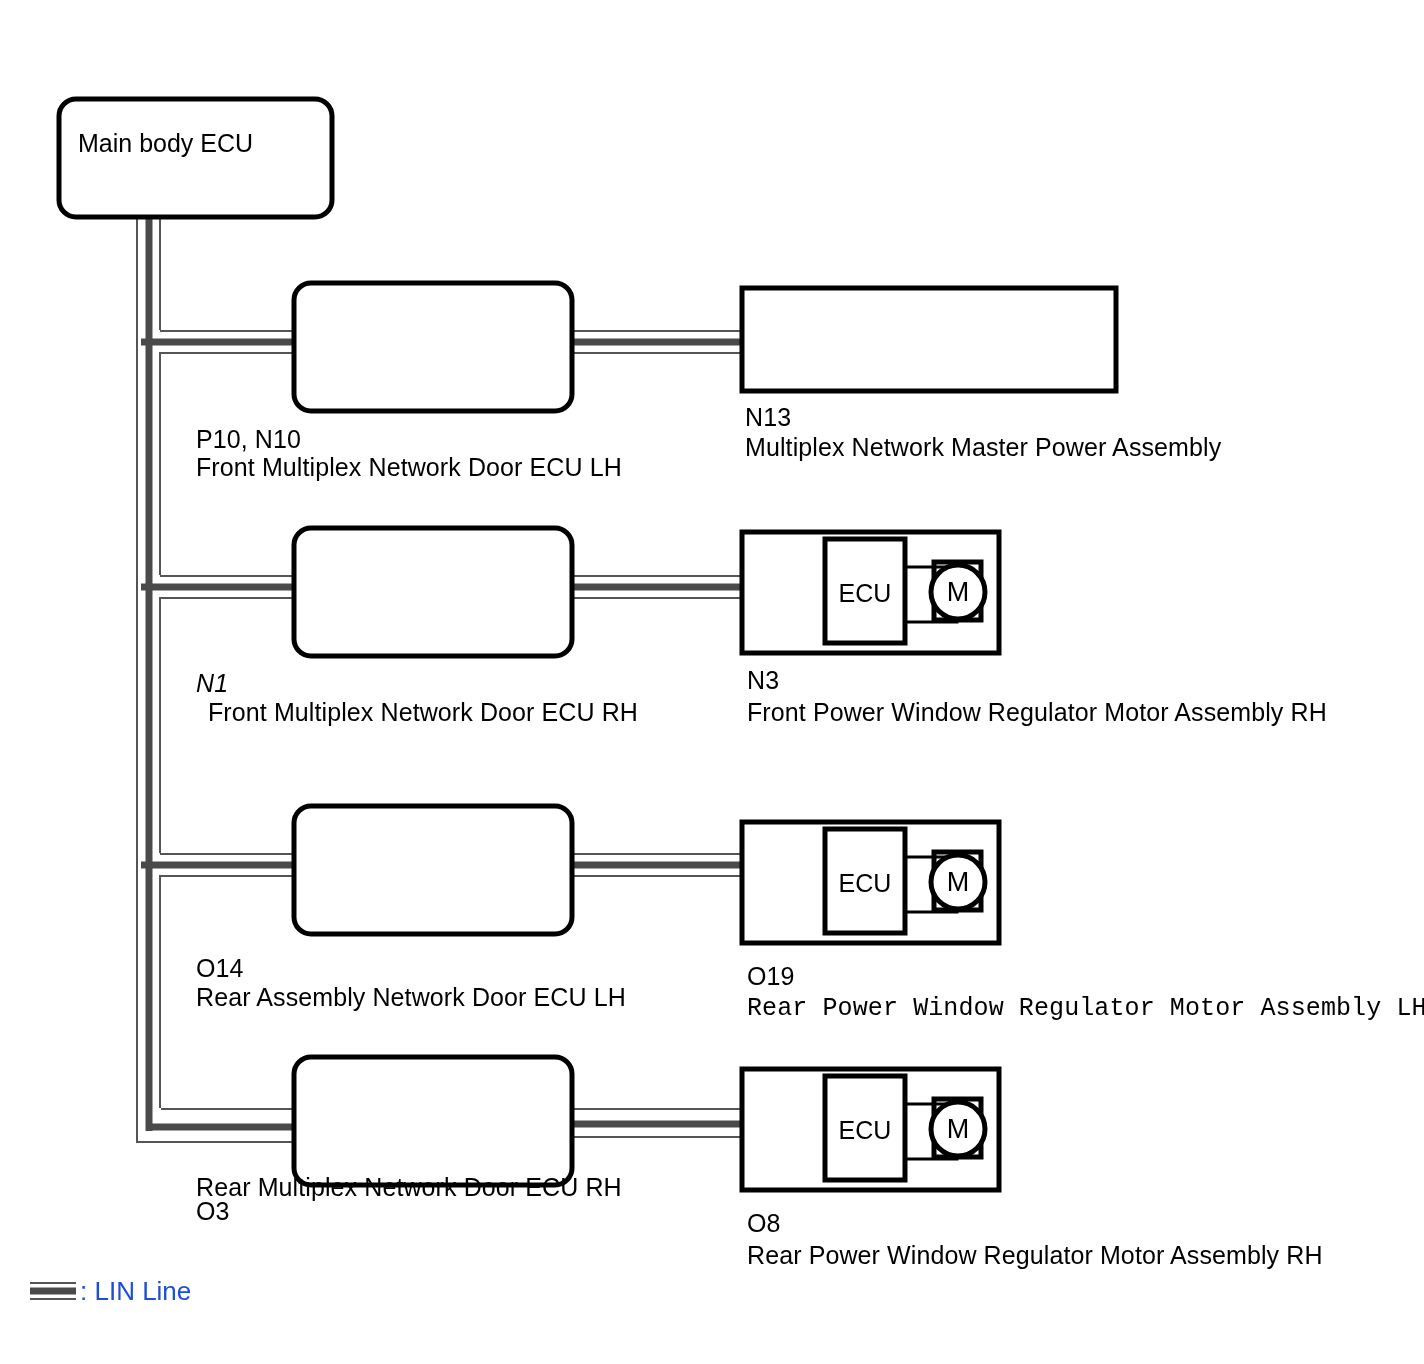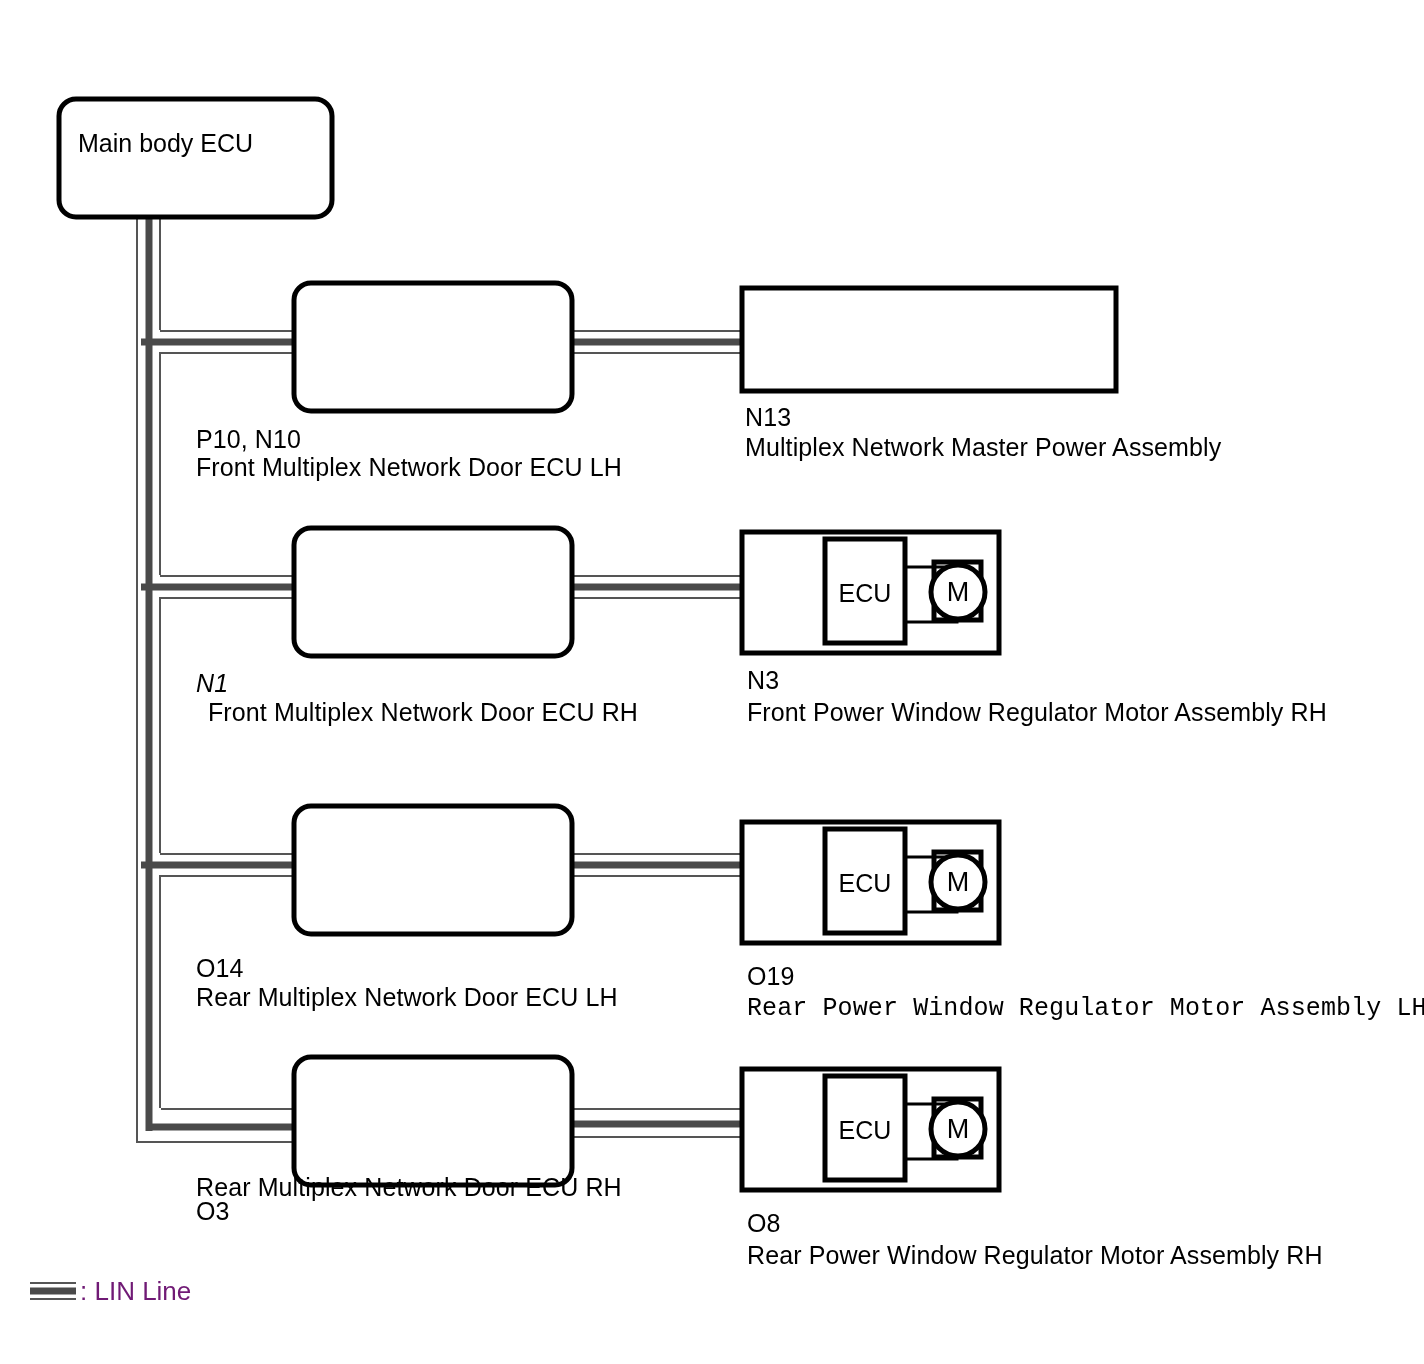--- a/index.html
+++ b/index.html
@@ -29,21 +29,21 @@
     color: #000;
     white-space: nowrap;
     letter-spacing: 0.1px;
   }
   .lbl-code { font-size: 25px; }
   .lbl-name { font-size: 25px; }
   .legend-text {
     position: absolute;
     font-size: 26px;
     white-space: nowrap;
-    color: #701a75;
+    color: #1d4ed8;
   }
   svg { display: block; }
   svg text {
     font-family: "Liberation Sans", sans-serif;
     fill: #000;
   }
 </style>
 </head>
 <body>
 
@@ -166,21 +166,21 @@
 <div class="lbl lbl-code" style="left:745px; top:402px;">N13</div>
 <div class="lbl lbl-name" style="left:745px; top:432px;">Multiplex Network Master Power Assembly</div>
 
 <div class="lbl lbl-code" style="left:196px; top:668px;font-style:italic;">N1</div>
 <div class="lbl lbl-name" style="left:208px; top:697px;">Front Multiplex Network Door ECU RH</div>
 
 <div class="lbl lbl-code" style="left:747px; top:665px;">N3</div>
 <div class="lbl lbl-name" style="left:747px; top:697px;">Front Power Window Regulator Motor Assembly RH</div>
 
 <div class="lbl lbl-code" style="left:196px; top:953px;">O14</div>
-<div class="lbl lbl-name" style="left:196px; top:982px;">Rear Multiplex Network Door ECU LH</div>
+<div class="lbl lbl-name" style="left:196px; top:982px;">Rear Assembly Network Door ECU LH</div>
 
 <div class="lbl lbl-code" style="left:747px; top:961px;">O19</div>
 <div class="lbl lbl-name" style="left:747px; top:993px;font-family:Liberation Mono, monospace;">Rear Power Window Regulator Motor Assembly LH</div>
 
 <div class="lbl lbl-code" style="left:196px; top:1196px;">O3</div>
 <div class="lbl lbl-name" style="left:196px; top:1172px;text-align:right;">Rear Multiplex Network Door ECU RH</div>
 
 <div class="lbl lbl-code" style="left:747px; top:1208px;">O8</div>
 <div class="lbl lbl-name" style="left:747px; top:1240px;">Rear Power Window Regulator Motor Assembly RH</div>
 

